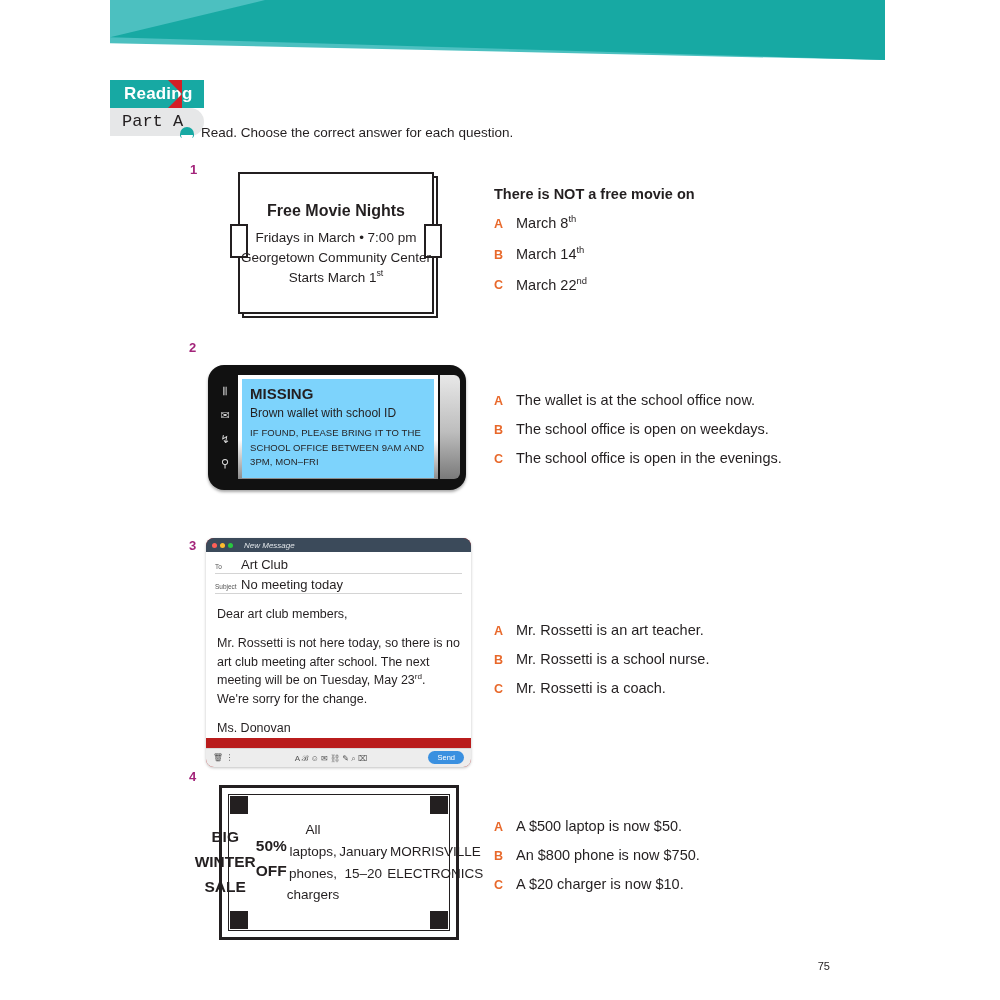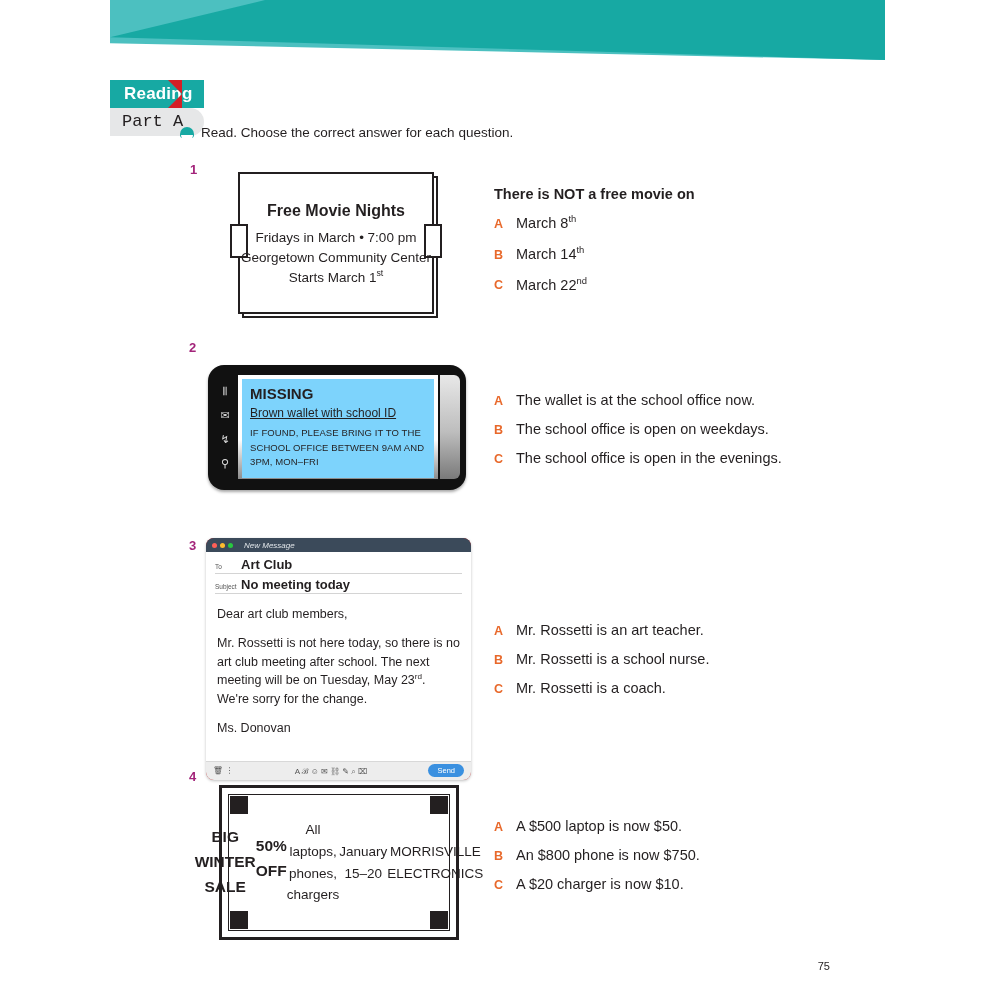--- a/index.html
+++ b/index.html
@@ -223,21 +223,20 @@
     background: #7dd3fc;
     box-sizing: border-box;
   }
   .poster h3 {
     margin: 0 0 4px 0;
     font-size: 15px;
     font-weight: bold;
   }
   .poster .sub {
     font-size: 12px;
-    text-decoration: underline;
     margin-bottom: 6px;
   }
   .poster .body {
     font-size: 9.5px;
     line-height: 1.55;
     letter-spacing: .1px;
   }
 
   
   .email {
@@ -279,26 +278,25 @@
   }
   .field-label {
     font-size: 6.5px;
     color: #555;
     width: 26px;
     flex: none;
   }
   .field-value {
     font-size: 13px;
     color: #231f20;
-    font-weight: bold;
   }
   .email-text {
     font-size: 12.5px;
     line-height: 1.5;
-    padding: 8px 2px 13px 2px;
+    padding: 8px 2px 0 2px;
   }
   .email-text p { margin: 0 0 10px 0; }
   .email-foot {
     background: #ededed;
     border-top: 1px solid #d8d8d8;
     height: 18px;
     display: flex;
     align-items: center;
     justify-content: space-between;
     padding: 0 7px;

